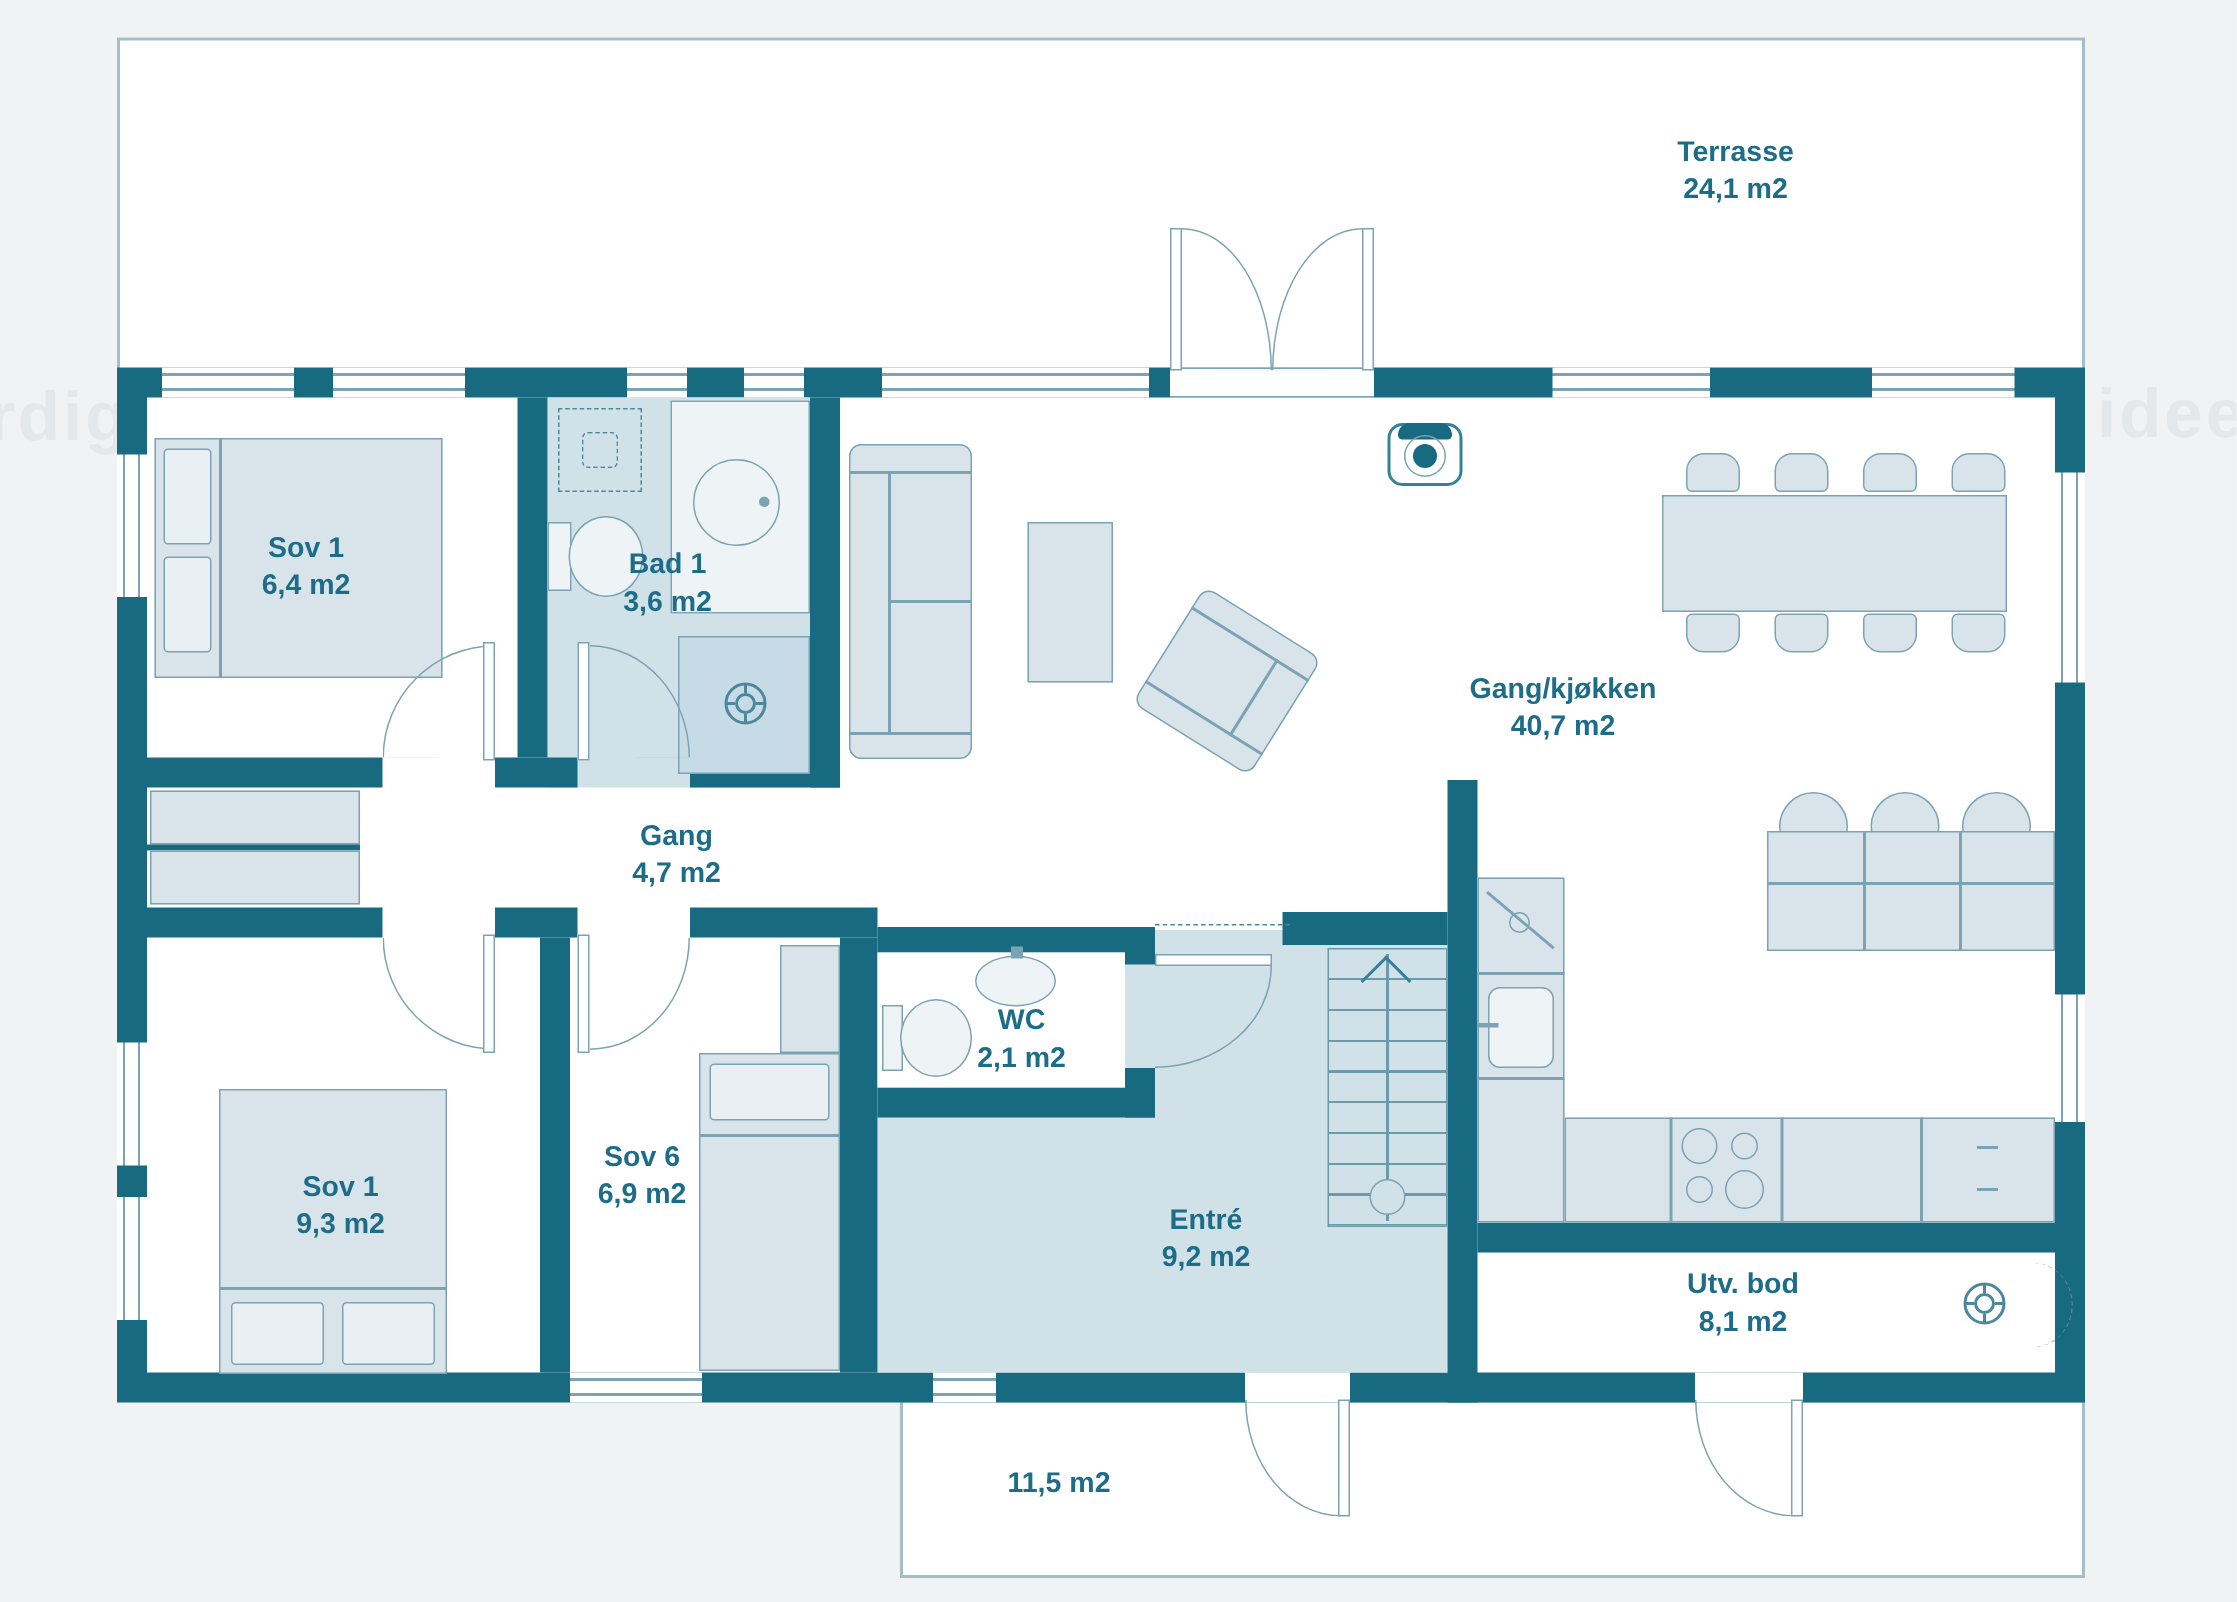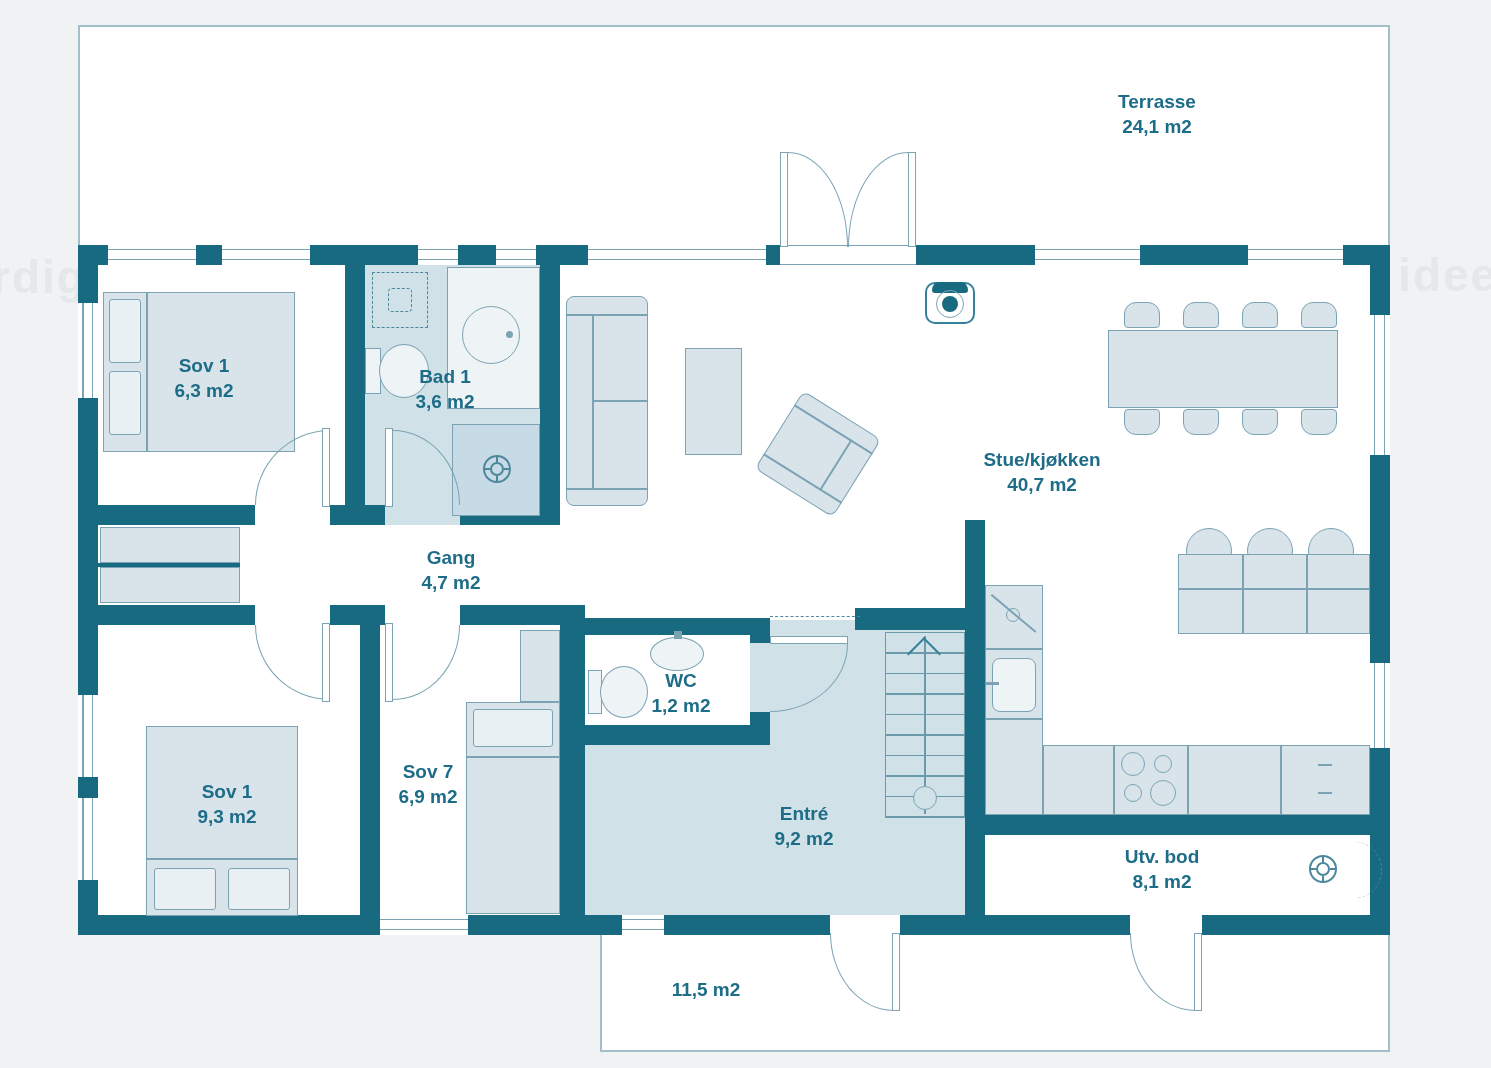--- a/index.html
+++ b/index.html
@@ -219,44 +219,44 @@
   <div class="opening" style="left:1130px;top:915px;width:72px;height:20px;"></div>
   <div class="leaf" style="left:1194px;top:933px;width:8px;height:78px;"></div>
   <div class="arc bl" style="left:1130px;top:933px;width:66px;height:78px;"></div>
 
   <div class="lbl" style="left:1157px;top:115px;">
     <span>Terrasse</span>
     <span>24,1 m2</span>
   </div>
   <div class="lbl" style="left:204px;top:379px;">
     <span>Sov 1</span>
-    <span>6,3 m2</span>
+    <span>6,4 m2</span>
   </div>
   <div class="lbl" style="left:445px;top:390px;">
     <span>Bad 1</span>
     <span>3,6 m2</span>
   </div>
   <div class="lbl" style="left:1042px;top:473px;">
-    <span>Stue/kjøkken</span>
+    <span>Gang/kjøkken</span>
     <span>40,7 m2</span>
   </div>
   <div class="lbl" style="left:451px;top:571px;">
     <span>Gang</span>
     <span>4,7 m2</span>
   </div>
   <div class="lbl" style="left:681px;top:694px;">
     <span>WC</span>
-    <span>1,2 m2</span>
+    <span>2,1 m2</span>
   </div>
   <div class="lbl" style="left:227px;top:805px;">
     <span>Sov 1</span>
     <span>9,3 m2</span>
   </div>
   <div class="lbl" style="left:428px;top:785px;">
-    <span>Sov 7</span>
+    <span>Sov 6</span>
     <span>6,9 m2</span>
   </div>
   <div class="lbl" style="left:804px;top:827px;">
     <span>Entré</span>
     <span>9,2 m2</span>
   </div>
   <div class="lbl" style="left:1162px;top:870px;">
     <span>Utv. bod</span>
     <span>8,1 m2</span>
   </div>

